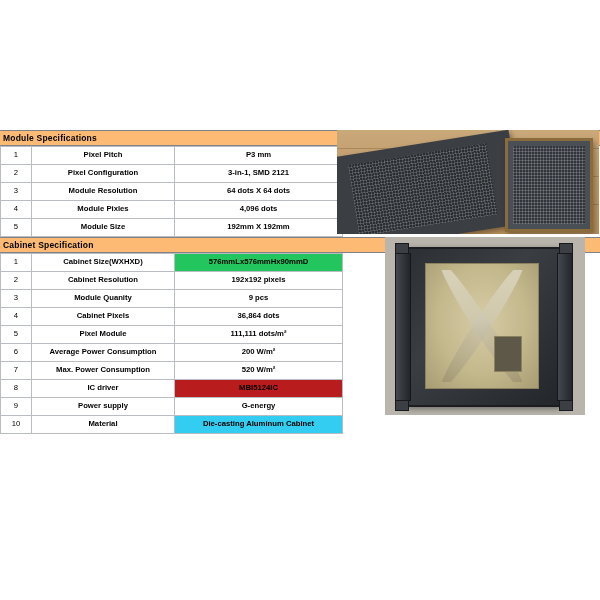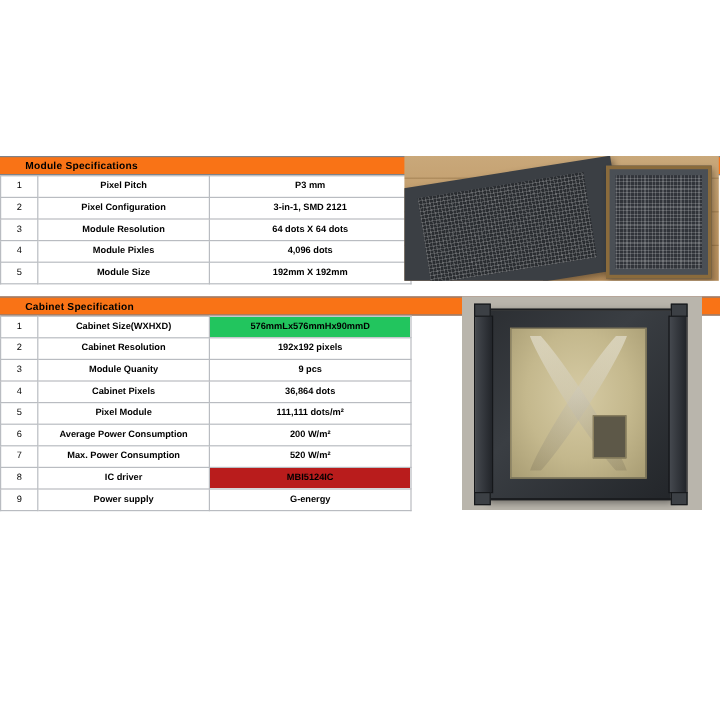--- a/index.html
+++ b/index.html
@@ -16,27 +16,27 @@
   .sheet {
     position: absolute;
     left: 0;
     top: 130px;
     width: 600px;
   }
   .section-header {
     box-sizing: border-box;
     width: 600px;
     height: 16px;
-    background: #f97316;
+    background: #fdba74;
     border-top: 1px solid #7f8288;
     border-bottom: 1px solid #7f8288;
     font-size: 8.5px;
     font-weight: bold;
     color: #000;
-    padding-left: 21px;
+    padding-left: 3px;
     line-height: 14px;
     letter-spacing: 0.2px;
   }
   .block {
     position: relative;
   }
   table.spec {
     border-collapse: collapse;
     table-layout: fixed;
     width: 335px;
@@ -231,21 +231,21 @@
         <div class="panel-big">
           <div class="dots"></div>
         </div>
         <div class="panel-small">
           <div class="dots"></div>
         </div>
       </div>
     </div>
   </div>
 
-  <div class="block" style="margin-top:10px">
+  <div class="block" style="margin-top:0">
     <div class="section-header">Cabinet Specification</div>
 
     <table class="spec">
       <tbody>
           <tr>
         <td class="num">1</td>
         <td class="label">Cabinet Size(WXHXD)</td>
         <td class="value hl-purple">576mmLx576mmHx90mmD</td>
       </tr>
       <tr>
@@ -280,20 +280,25 @@
       </tr>
       <tr>
         <td class="num">8</td>
         <td class="label">IC driver</td>
         <td class="value hl-yellow">MBI5124IC</td>
       </tr>
       <tr>
         <td class="num">9</td>
         <td class="label">Power supply</td>
         <td class="value">G-energy</td>
+      </tr>
+      <tr>
+        <td class="num">10</td>
+        <td class="label">Material</td>
+        <td class="value hl-cyan">Die-casting Aluminum Cabinet</td>
       </tr>
     </tbody>
       </table>
 
     <div class="imgwrap">
       <div class="photo-cabinet">
         <div class="cab-body">
           <div class="cab-lip-l"></div>
           <div class="cab-lip-r"></div>
           <div class="cab-tab" style="left:-14px; top:-6px;"></div>

